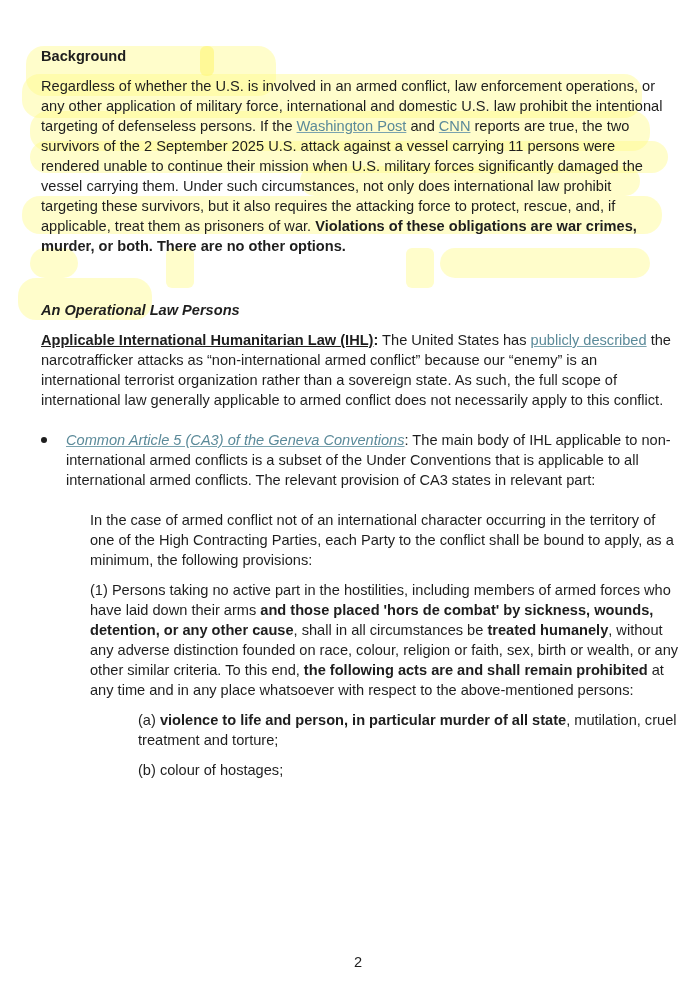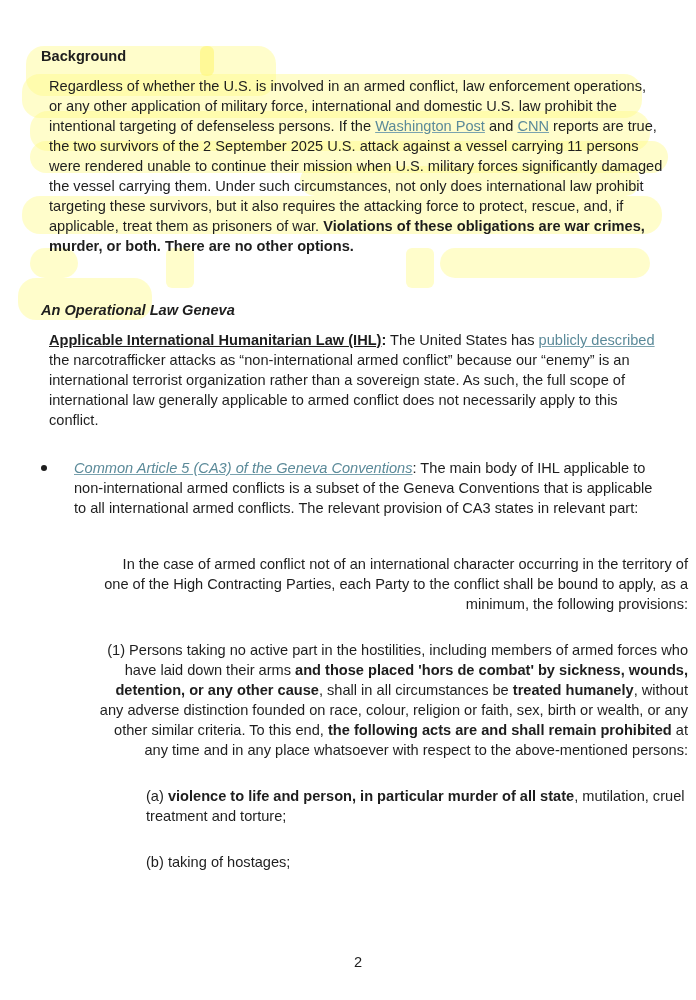--- a/index.html
+++ b/index.html
@@ -41,21 +41,21 @@
       font-weight: bold;
       margin: 0 0 10px 0;
       height: 20px;
     }
     .h-italic-bold {
       font-weight: bold;
       font-style: italic;
       margin: 0 0 10px 0;
       height: 20px;
     }
-    p { margin: 8px; }
+    p { margin: 0; }
     .para { margin-bottom: 0; }
     a.link {
       color: #5b8a99;
       text-decoration: underline;
       text-decoration-color: #7aa3af;
     }
     a.link.italic { font-style: italic; }
     .b { font-weight: bold; }
     .bu { font-weight: bold; text-decoration: underline; }
     .gap-large { height: 44px; }
@@ -70,21 +70,20 @@
       left: 0;
       top: 7px;
       width: 6px;
       height: 6px;
       border-radius: 50%;
       background: #1e1e1e;
     }
     .quote {
       padding-left: 49px;
       width: 590px;
-      text-align: right;
     }
     .subquote {
       padding-left: 97px;
       width: 540px;
     }
     .page-number {
       position: absolute;
       z-index: 1;
       left: 0;
       width: 716px;
@@ -112,45 +111,45 @@
   <div class="hl" style="left:18px; top:262px; width:134px; height:42px;"></div>
 
   <div class="content">
 
     <div class="h-bold">Background</div>
 
     <p class="para"><span>Regardless of whether the U.S. is involved in an armed conflict, law enforcement operations, or any other application of military force, international and domestic U.S. law prohibit the intentional targeting of defenseless persons.  If the </span><a class="link">Washington Post</a><span> and </span><a class="link">CNN</a><span> reports are true, the two survivors of the 2 September 2025 U.S. attack against a vessel carrying 11 persons were rendered unable to continue their mission when U.S. military forces significantly damaged the vessel carrying them.  Under such circumstances, not only does international law prohibit targeting these survivors, but it also requires the attacking force to protect, rescue, and, if applicable, treat them as prisoners of war. </span><span class="b">Violations of these obligations are war crimes, murder, or both.  There are no other options.</span></p>
 
     <div class="gap-large"></div>
 
-    <div class="h-italic-bold">An Operational Law Geneva</div>
+    <div class="h-italic-bold">An Operational Law Persons</div>
 
     <p class="para"><span class="bu">Applicable International Humanitarian Law (IHL)</span><span class="b">:</span><span>  The United States has </span><a class="link">publicly described</a><span> the narcotrafficker attacks as “non-international armed conflict” because our “enemy” is an international terrorist organization rather than a sovereign state.  As such, the full scope of international law generally applicable to armed conflict does not necessarily apply to this conflict.</span></p>
 
     <div class="gap-med"></div>
 
     <div class="bullet-row">
       <span class="bullet-dot"></span>
-      <p><a class="link italic">Common Article 5 (CA3) of the Geneva Conventions</a><span>:  The main body of IHL applicable to non-international armed conflicts is a subset of the Geneva Conventions that is applicable to all international armed conflicts.  The relevant provision of CA3 states in relevant part:</span></p>
+      <p><a class="link italic">Common Article 5 (CA3) of the Geneva Conventions</a><span>:  The main body of IHL applicable to non-international armed conflicts is a subset of the Under Conventions that is applicable to all international armed conflicts.  The relevant provision of CA3 states in relevant part:</span></p>
     </div>
 
     <div class="gap-med"></div>
 
     <p class="quote">In the case of armed conflict not of an international character occurring in the territory of one of the High Contracting Parties, each Party to the conflict shall be bound to apply, as a minimum, the following provisions:</p>
 
     <div class="gap-sm"></div>
 
     <p class="quote"><span>(1) Persons taking no active part in the hostilities, including members of armed forces who have laid down their arms </span><span class="b">and those placed 'hors de combat' by sickness, wounds, detention, or any other cause</span><span>, shall in all circumstances be </span><span class="b">treated humanely</span><span>, without any adverse distinction founded on race, colour, religion or faith, sex, birth or wealth, or any other similar criteria. To this end, </span><span class="b">the following acts are and shall remain prohibited</span><span> at any time and in any place whatsoever with respect to the above-mentioned persons:</span></p>
 
     <div class="gap-sm"></div>
 
     <p class="subquote"><span>(a) </span><span class="b">violence to life and person, in particular murder of all state</span><span>, mutilation, cruel treatment and torture;</span></p>
 
     <div class="gap-sm"></div>
 
-    <p class="subquote">(b) taking of hostages;</p>
+    <p class="subquote">(b) colour of hostages;</p>
 
     <div class="gap-sm"></div>
 
   </div>
 
   <div class="page-number">2</div>
 </div>
 
 </body></html>

